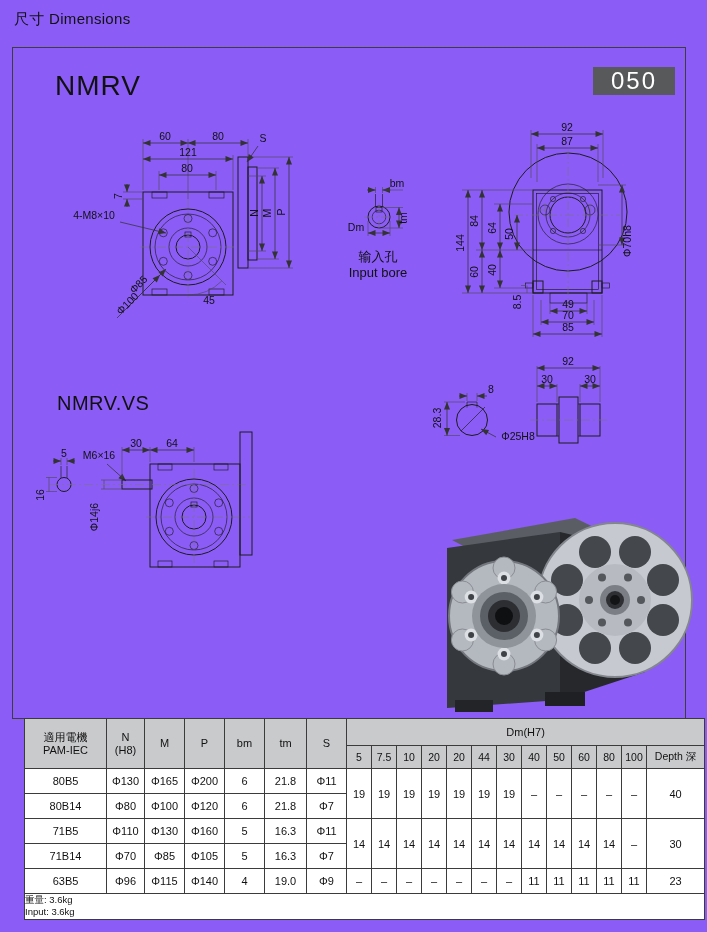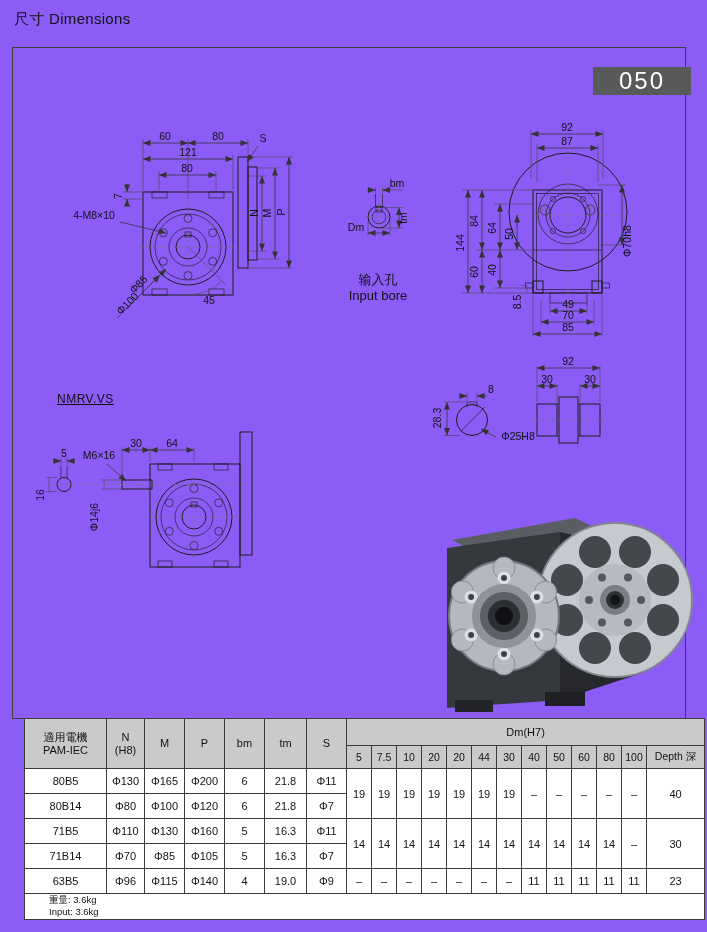--- a/index.html
+++ b/index.html
@@ -1,50 +1,51 @@
 <!DOCTYPE html>
 <html><head>
 <meta charset="utf-8">
 <style>
   html,body{margin:0;padding:0;background:#fff;}
   .page{position:relative;width:707px;height:932px;background:#8b5cf6;overflow:hidden;
         font-family:"Liberation Sans",sans-serif;color:#111;}
   .doc-title{position:absolute;left:14px;top:10px;font-size:15px;letter-spacing:.3px;}
   .frame{position:absolute;left:12px;top:47px;width:672px;height:670px;border:1.5px solid #3d3d3d;}
   .model-title{position:absolute;left:55px;top:70px;font-size:28px;letter-spacing:1px;}
-  .size-badge{position:absolute;left:593px;top:67px;width:98px;height:28px;background:#58595b;color:#fff;
+  .size-badge{position:absolute;left:593px;top:67px;width:82px;height:28px;background:#58595b;color:#fff;
               font-size:24px;text-align:center;line-height:28px;letter-spacing:2px;}
-  .vs-title{position:absolute;left:57px;top:392px;font-size:12px;letter-spacing:.5px;text-decoration:underline;}
-  .cap{position:absolute;text-align:center;font-size:13px;line-height:1.2;margin-top:23px;}
+  .vs-title{position:absolute;left:57px;top:392px;font-size:20px;letter-spacing:.5px;}
+  .cap{position:absolute;text-align:center;font-size:13px;line-height:1.2;}
   #cap-in{left:326px;top:249px;width:104px;}
   #cap-out{left:455px;top:452px;width:124px;}
   svg.draw{position:absolute;left:0;top:0;}
   .obj{stroke:#1c1c1c;stroke-width:1;fill:none;}
   .th{stroke:#1c1c1c;stroke-width:.65;fill:none;}
   .ext{stroke:#4a4a4a;stroke-width:.6;fill:none;}
   .dim{stroke:#333;stroke-width:.75;fill:none;marker-start:url(#ar);marker-end:url(#ar);}
   .lead{stroke:#333;stroke-width:.75;fill:none;marker-end:url(#ar);}
   .cl{stroke:#777;stroke-width:.55;stroke-dasharray:9 3 2 3;fill:none;}
   .dt{font-size:10.5px;fill:#111;text-anchor:middle;font-family:"Liberation Sans",sans-serif;}
   
   .dims{position:absolute;left:24px;top:718px;width:680px;border-collapse:collapse;table-layout:fixed;font-size:11px;}
   .dims th,.dims td{border:1px solid #3b3b3b;text-align:center;vertical-align:middle;padding:0;font-weight:normal;overflow:hidden;}
   .dims thead th{background:#c9cacc;}
   .dims .h1 th{height:26px;line-height:1.15;}
   .dims .h2 th{height:22px;font-size:10.5px;}
   .dims tbody td{height:24px;background:#fff;}
-  .note-row td{height:30px;text-align:left;padding-left:24px;font-size:9.5px;line-height:1.3;}
+  .note-row td{height:30px;text-align:left;font-size:9.5px;line-height:1.3;}
 </style>
 </head>
 <body>
 
 <div class="page">
 
   <div class="doc-title">尺寸 Dimensions</div>
   <div class="frame"></div>
+  <div class="model-title">NMRV</div>
   <div class="size-badge">050</div>
   <div class="vs-title">NMRV.VS</div>
 
   <svg class="draw" width="707" height="932" viewBox="0 0 707 932">
     <defs>
       <marker id="ar" markerWidth="9" markerHeight="8" refX="8" refY="4" orient="auto-start-reverse" markerUnits="userSpaceOnUse">
         <path d="M0.5,1 L8,4 L0.5,7 Z" fill="#333"></path>
       </marker>
       <pattern id="hatch" width="4.5" height="4.5" patternUnits="userSpaceOnUse">
         <path d="M0,4.5 L4.5,0" stroke="#666" stroke-width="0.6"></path>

